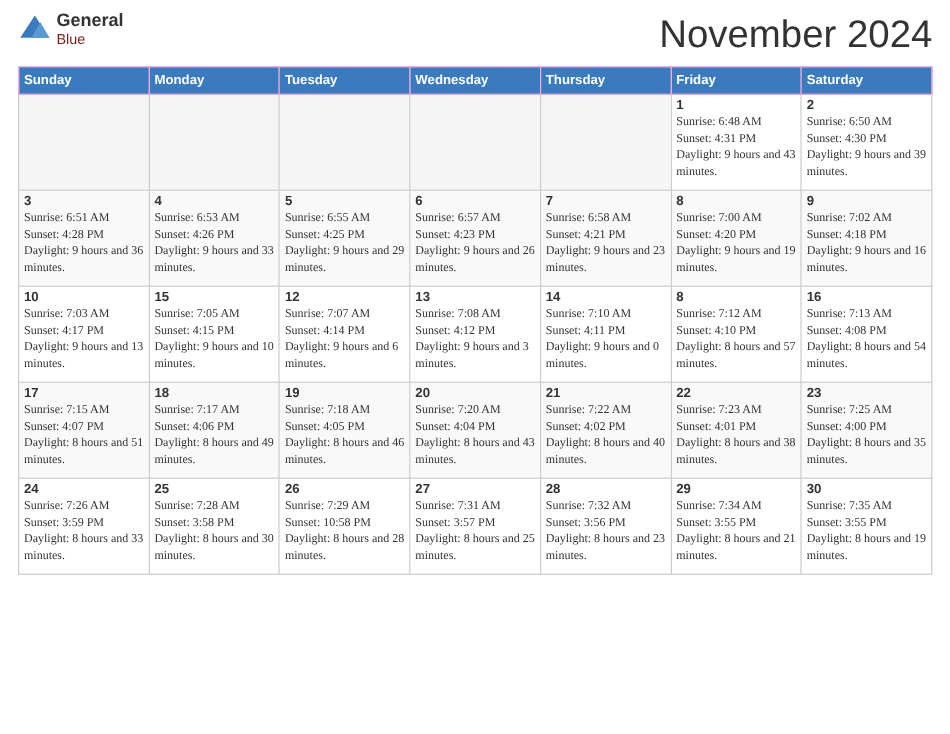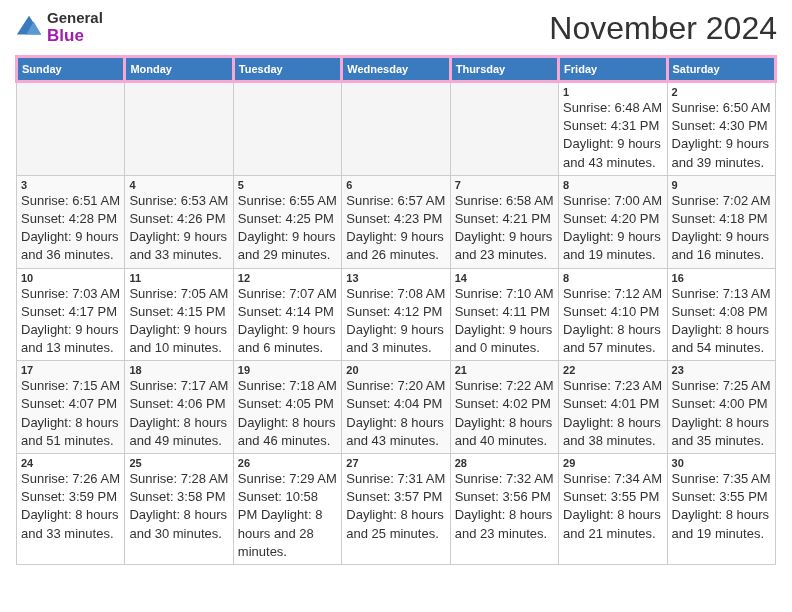--- a/index.html
+++ b/index.html
@@ -30,23 +30,23 @@
       display: flex;
       flex-direction: column;
       line-height: 1.1;
     }
     .logo-general {
       font-size: 15px;
       font-weight: bold;
       color: #333;
     }
     .logo-blue {
-      font-size: 17px;
-      font-weight: bold;
-      color: #a21caf;
+      font-size: 12px;
+      font-weight: normal;
+      color: #7f1d1d;
     }
     .logo-icon {
       width: 28px;
       height: 28px;
     }
     .title-block {
       text-align: right;
     }
     .month-title {
       font-size: 32px;
@@ -63,21 +63,21 @@
       border-collapse: collapse;
       table-layout: fixed;
     }
     .calendar th {
       background: #3a7abf;
       color: #fff;
       font-size: 11px;
       font-weight: bold;
       padding: 5px 4px;
       text-align: left;
-      border: 3px solid #f9a8d4;
+      border: 1px solid #f9a8d4;
     }
     .calendar td {
       border: 1px solid #ccc;
       vertical-align: top;
       padding: 3px 4px;
       font-size: 9px;
       color: #333;
       height: 80px;
       background: #fff;
     }
@@ -87,23 +87,24 @@
     .calendar tr:nth-child(even) td:not(.empty) {
       background: #f9f9f9;
     }
     .day-number {
       font-size: 11px;
       font-weight: bold;
       display: block;
       margin-bottom: 1px;
     }
     .day-info {
-      font-size: 13px;
+      font-size: 10px;
       line-height: 1.4;
       color: #333;
+      font-family: Liberation Serif, serif;
     }
   </style>
 </head>
 <body>
 
 <div class="page">
   <div class="header">
     <div class="logo">
       <svg class="logo-icon" viewBox="0 0 30 30" xmlns="http://www.w3.org/2000/svg">
         <polygon points="15,2 28,22 2,22" fill="#3a7abf"></polygon>
@@ -206,21 +207,21 @@
         </tr>
         <tr>
           <td>
             <span class="day-number">10</span>
             <div class="day-info">Sunrise: 7:03 AM
 Sunset: 4:17 PM
 Daylight: 9 hours
 and 13 minutes.</div>
           </td>
           <td>
-            <span class="day-number">11</span>
+            <span class="day-number">15</span>
             <div class="day-info">Sunrise: 7:05 AM
 Sunset: 4:15 PM
 Daylight: 9 hours
 and 10 minutes.</div>
           </td>
           <td>
             <span class="day-number">12</span>
             <div class="day-info">Sunrise: 7:07 AM
 Sunset: 4:14 PM
 Daylight: 9 hours

